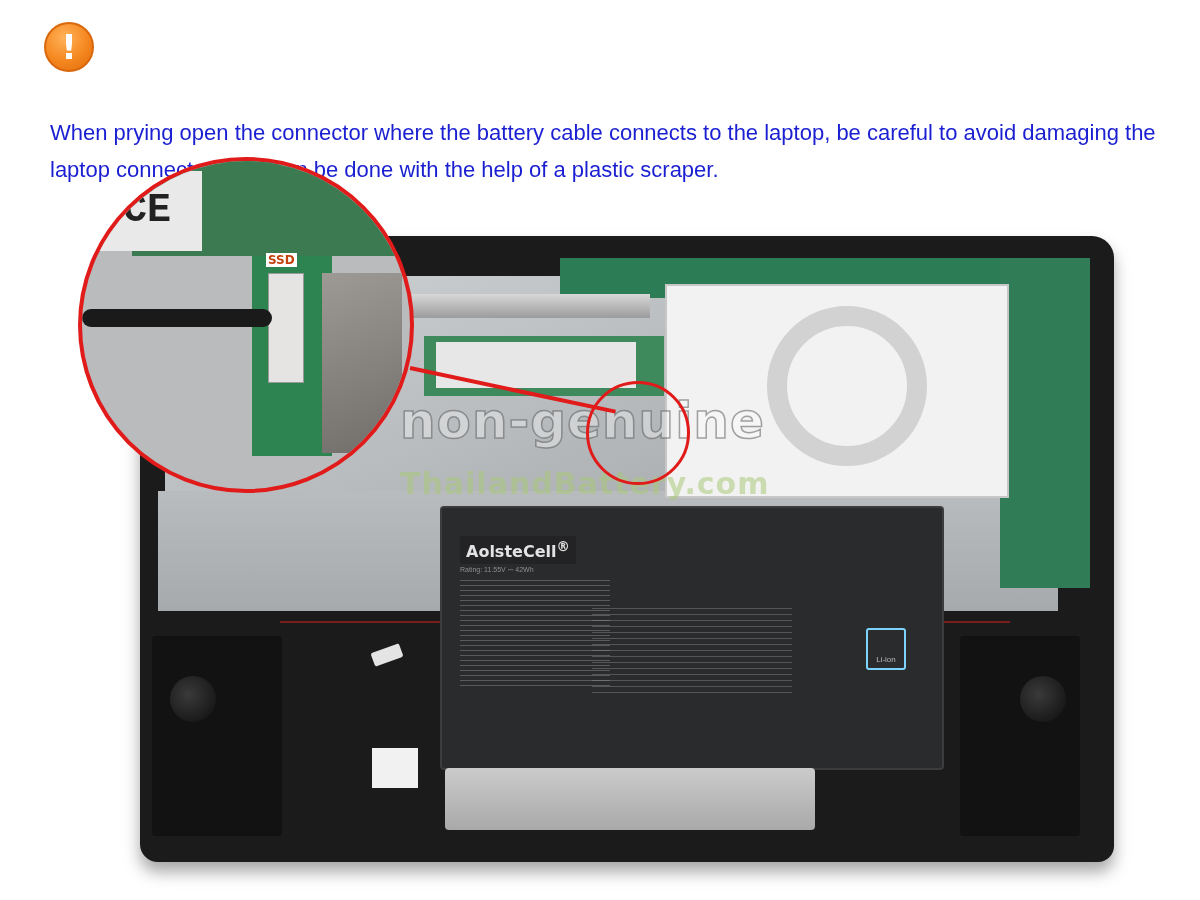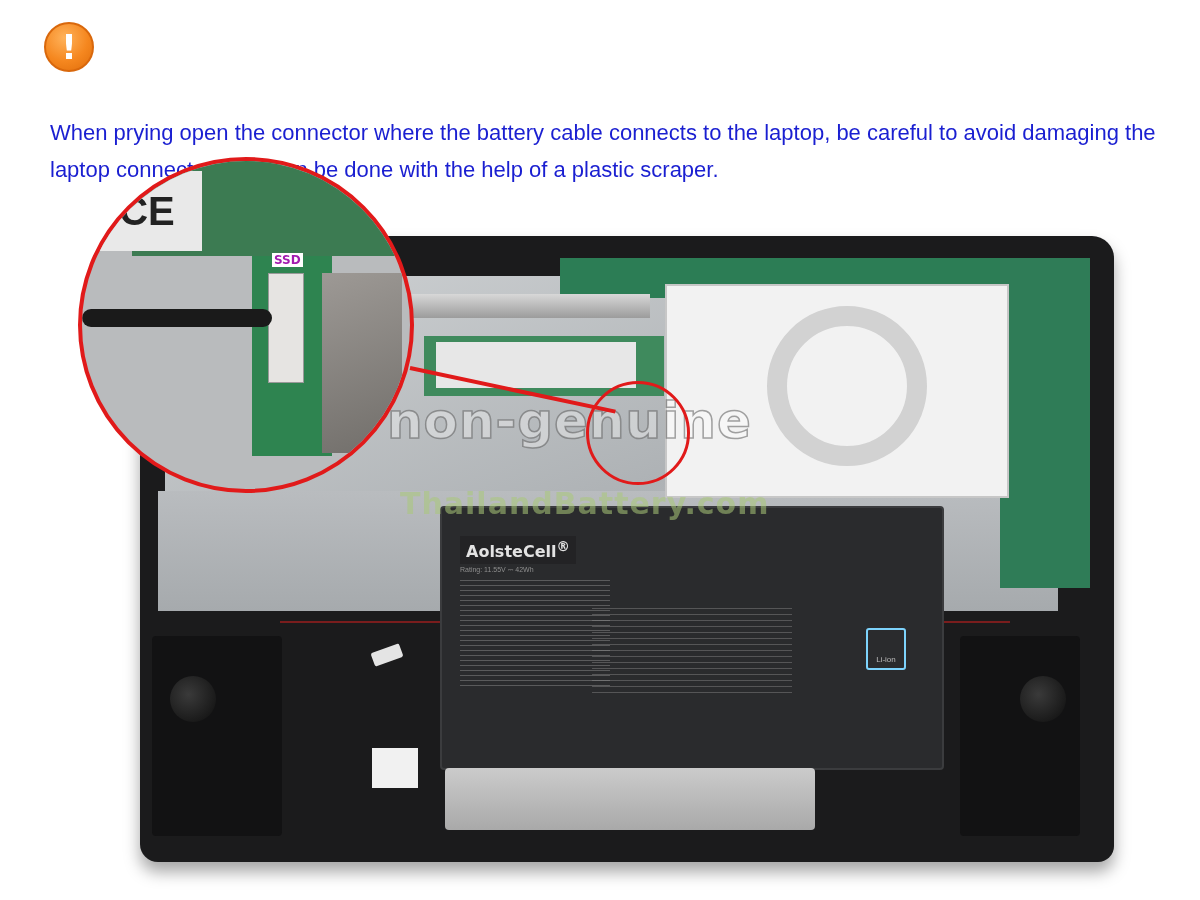--- a/index.html
+++ b/index.html
@@ -32,30 +32,30 @@
   .touchpad-bracket { position:absolute; left:305px; top:532px; width:370px; height:62px; background:linear-gradient(180deg,#cbcbcb,#a9a9a9); border-radius:4px; }
   .qr { position:absolute; left:232px; top:512px; width:46px; height:40px; background:#f1f1f1; font-size:5px; color:#333; }
   .sticker { position:absolute; left:232px; top:412px; width:30px; height:14px; background:#e4e4e4; transform:rotate(-20deg); border-radius:2px; }
   .wire { position:absolute; height:2px; background:#7a1d1d; }
 
   
   .callout-big { position:absolute; left:78px; top:157px; width:336px; height:336px; border-radius:50%; border:4px solid #e11a1a; box-sizing:border-box; overflow:hidden; background:#b9bbbd; }
   .cb-pcb { position:absolute; left:170px; top:95px; width:80px; height:200px; background:#2e8450; }
   .cb-connector { position:absolute; left:186px; top:112px; width:34px; height:108px; background:#e6e4e2; border:1px solid #999; }
   .cb-cable { position:absolute; left:0; top:148px; width:190px; height:18px; background:#1a1a1a; border-radius:9px; }
-  .cb-ssdtag { position:absolute; left:190px; top:92px; background:#ffffff; color:#a21caf; font-size:12px; font-weight:bold; padding:0 2px; font-family:"DejaVu Sans", sans-serif; }
+  .cb-ssdtag { position:absolute; left:184px; top:92px; background:#ffffff; color:#c2410c; font-size:12px; font-weight:bold; padding:0 2px; font-family:"DejaVu Sans", sans-serif; }
   .cb-bracket { position:absolute; left:240px; top:112px; width:80px; height:180px; background:linear-gradient(160deg,#9d9995,#716e6a); }
   .cb-topboard { position:absolute; left:50px; top:0; width:280px; height:95px; background:#3c7b52; }
-  .cb-ce { position:absolute; left:10px; top:10px; width:110px; height:80px; background:#e9e9e9; color:#222; font-size:40px; font-weight:bold; line-height:80px; text-align:center; font-family:Liberation Sans, sans-serif; }
+  .cb-ce { position:absolute; left:10px; top:10px; width:110px; height:80px; background:#e9e9e9; color:#222; font-size:40px; font-weight:bold; line-height:80px; text-align:center; font-family:Liberation Mono, monospace; }
   .callout-line { position:absolute; left:410px; top:366px; width:210px; height:4px; background:#e11a1a; transform-origin:0 50%; transform:rotate(12deg); }
   .callout-small { position:absolute; left:586px; top:381px; width:104px; height:104px; border-radius:50%; border:3px solid #e11a1a; box-sizing:border-box; }
 
   
-  .wm1 { position:absolute; left:387px; top:392px; font-family:"DejaVu Sans", sans-serif; font-weight:bold; font-size:50px; color:rgba(255,255,255,0.35); -webkit-text-stroke:1.5px rgba(90,90,90,0.55); letter-spacing:1px; }
-  .wm2 { position:absolute; left:400px; top:486px; font-family:"DejaVu Sans", sans-serif; font-weight:bold; font-size:30px; color:rgba(170,200,120,0.55); letter-spacing:1px;text-align:right; }
+  .wm1 { position:absolute; left:400px; top:392px; font-family:"DejaVu Sans", sans-serif; font-weight:bold; font-size:50px; color:rgba(255,255,255,0.35); -webkit-text-stroke:1.5px rgba(90,90,90,0.55); letter-spacing:1px; }
+  .wm2 { position:absolute; left:400px; top:466px; font-family:"DejaVu Sans", sans-serif; font-weight:bold; font-size:30px; color:rgba(170,200,120,0.55); letter-spacing:1px;text-align:right; }
 </style>
 </head>
 <body>
 
 <div class="header">
   <div class="warn-icon">!</div>
 </div>
 
 <div class="desc">When prying open the connector where the battery cable connects to the laptop, be careful to avoid damaging the laptop connector! This can be done with the help of a plastic scraper.</div>
 

